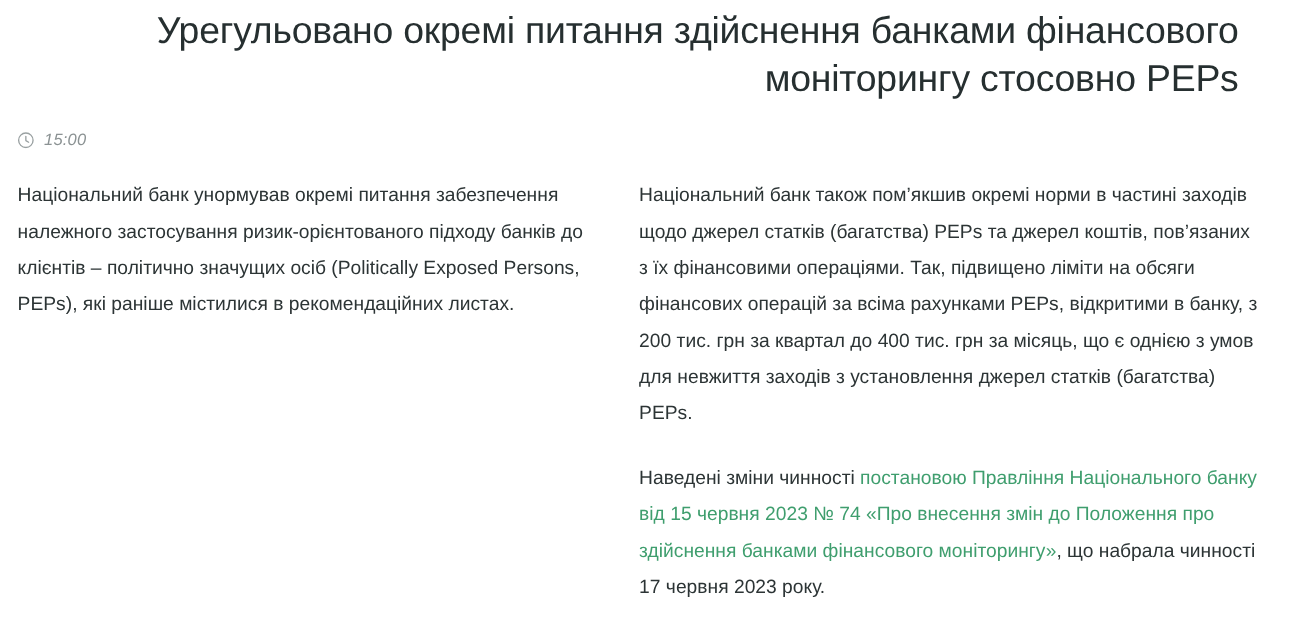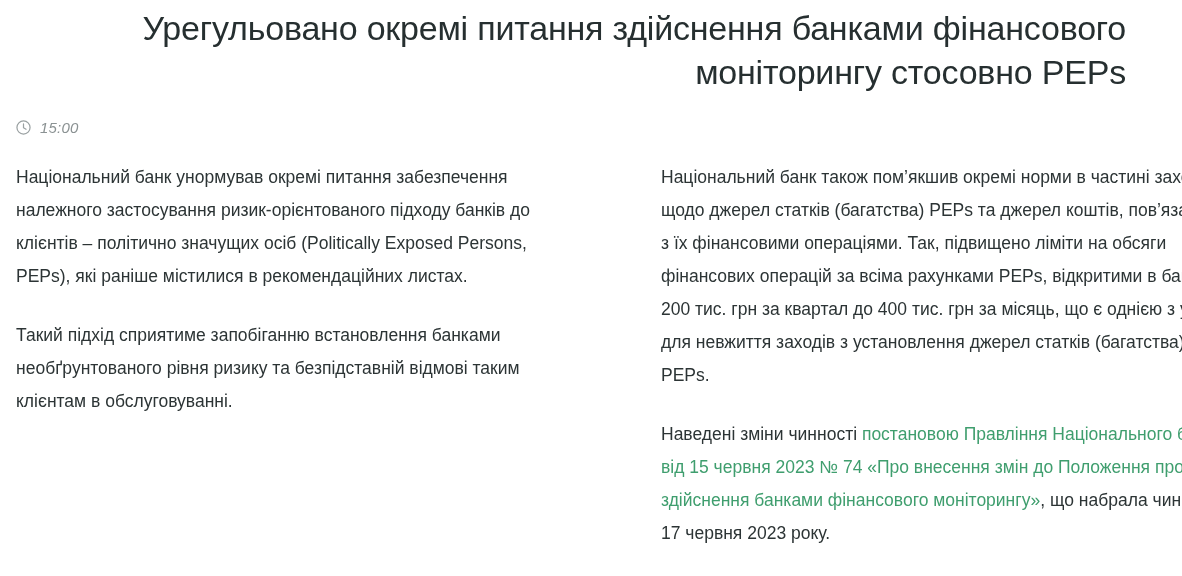--- a/index.html
+++ b/index.html
@@ -47,21 +47,20 @@
   }
   .meta-time {
     font-size: 15px;
     line-height: 15px;
     color: #8b9293;
     font-style: italic;
     letter-spacing: 0.2px;
   }
   .columns {
     display: flex;
-    gap: 80px;
     margin-top: 26px;
   }
   .col {
     width: 565px;
     flex: 0 0 565px;
   }
   .col p {
     margin: 0 0 26px 0;
     font-size: 17.5px;
     line-height: 33px;
@@ -88,21 +87,20 @@
       <circle cx="8" cy="8" r="7" fill="none" stroke="#9aa1a2" stroke-width="1.3"></circle>
       <path d="M8 4.2 V8.3 L10.7 9.9" fill="none" stroke="#9aa1a2" stroke-width="1.3" stroke-linecap="round" stroke-linejoin="round"></path>
     </svg>
     <span class="meta-time">15:00</span>
   </div>
 
   <div class="columns">
 
     <div class="col">
       <p>Національний банк унормував окремі питання забезпечення належного застосування ризик-орієнтованого підходу банків до клієнтів – політично значущих осіб (Politically Exposed Persons, PEPs), які раніше містилися в рекомендаційних листах.</p>
-      <p>Такий підхід сприятиме запобіганню встановлення банками необґрунтованого рівня ризику та безпідставній відмові таким клієнтам в обслуговуванні.</p>
     </div>
 
     <div class="col">
       <p>Національний банк також пом’якшив окремі норми в частині заходів щодо джерел статків (багатства) PEPs та джерел коштів, пов’язаних з їх фінансовими операціями. Так, підвищено ліміти на обсяги фінансових операцій за всіма рахунками PEPs, відкритими в банку, з 200 тис. грн за квартал до 400 тис. грн за місяць, що є однією з умов для невжиття заходів з установлення джерел статків (багатства)  PEPs.</p>
       <p><span>Наведені зміни чинності </span><a class="doc-link" href="#">постановою Правління Національного банку від 15 червня 2023 № 74 «Про внесення змін до Положення про здійснення банками фінансового моніторингу»</a><span>, що набрала чинності 17 червня 2023 року.</span></p>
     </div>
 
   </div>
 </div>
 

